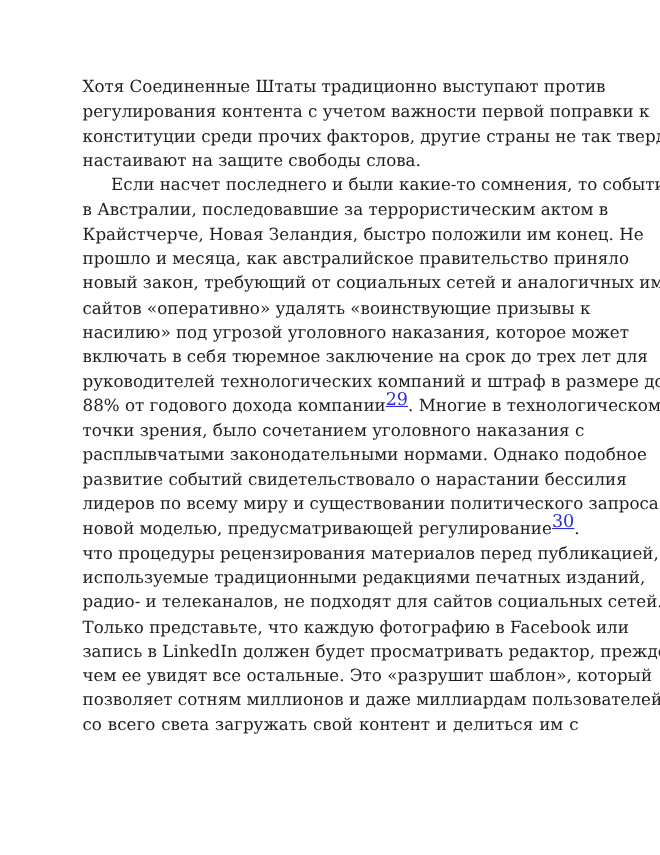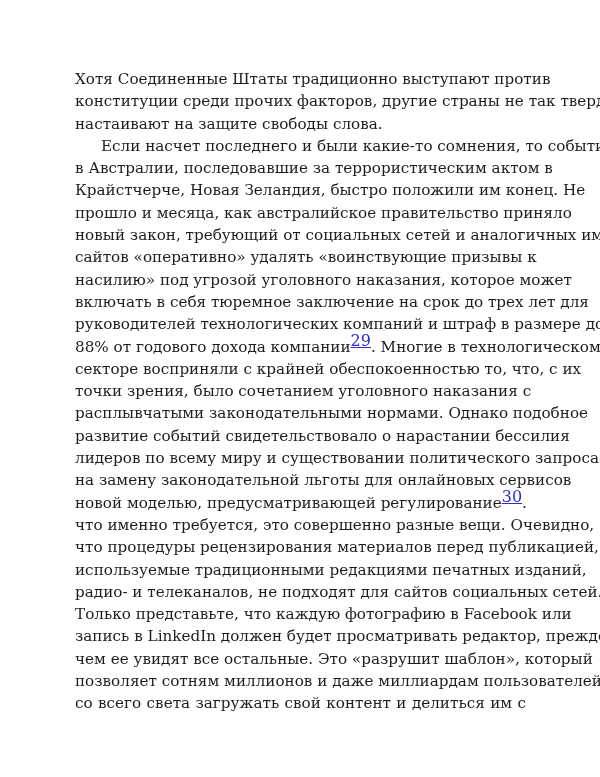--- a/index.html
+++ b/index.html
@@ -12,46 +12,44 @@
   .fn { color:#2b2bd0; text-decoration:underline; font-size:16px; vertical-align:6px; line-height:0; }
   .ind { display:inline-block; width:26px; }
 </style>
 </head>
 <body>
 
 <div class="page">
 
   <div class="para">
     <span class="line">Хотя Соединенные Штаты традиционно выступают против</span>
+    <span class="line">регулирования контента с учетом важности первой поправки к</span>
     <span class="line">конституции среди прочих факторов, другие страны не так твердо</span>
     <span class="line last">настаивают на защите свободы слова.</span>
   </div>
 
   <div class="para">
     <span class="line"><span class="ind"></span><span>Если насчет последнего и были какие-то сомнения, то события</span></span>
     <span class="line">в Австралии, последовавшие за террористическим актом в</span>
     <span class="line">Крайстчерче, Новая Зеландия, быстро положили им конец. Не</span>
     <span class="line">прошло и месяца, как австралийское правительство приняло</span>
     <span class="line">новый закон, требующий от социальных сетей и аналогичных им</span>
     <span class="line">сайтов «оперативно» удалять «воинствующие призывы к</span>
     <span class="line">насилию» под угрозой уголовного наказания, которое может</span>
     <span class="line">включать в себя тюремное заключение на срок до трех лет для</span>
     <span class="line">руководителей технологических компаний и штраф в размере до</span>
     <span class="line"><span>88% от годового дохода компании</span><a class="fn">29</a><span>. Многие в технологическом</span></span>
-    <span class="line">секторе восприняли с крайней обеспокоенностью то, что, с их</span>
     <span class="line">точки зрения, было сочетанием уголовного наказания с</span>
     <span class="line">расплывчатыми законодательными нормами. Однако подобное</span>
     <span class="line">развитие событий свидетельствовало о нарастании бессилия</span>
     <span class="line">лидеров по всему миру и существовании политического запроса</span>
-    <span class="line">на замену законодательной льготы для онлайновых сервисов</span>
     <span class="line last"><span>новой моделью, предусматривающей регулирование</span><a class="fn">30</a><span>.</span></span>
   </div>
 
   <div class="para">
-    <span class="line">что именно требуется, это совершенно разные вещи. Очевидно,</span>
     <span class="line">что процедуры рецензирования материалов перед публикацией,</span>
     <span class="line">используемые традиционными редакциями печатных изданий,</span>
     <span class="line">радио- и телеканалов, не подходят для сайтов социальных сетей.</span>
     <span class="line">Только представьте, что каждую фотографию в Facebook или</span>
     <span class="line">запись в LinkedIn должен будет просматривать редактор, прежде</span>
     <span class="line">чем ее увидят все остальные. Это «разрушит шаблон», который</span>
     <span class="line">позволяет сотням миллионов и даже миллиардам пользователей</span>
     <span class="line">со всего света загружать свой контент и делиться им с</span>
 
   </div>

